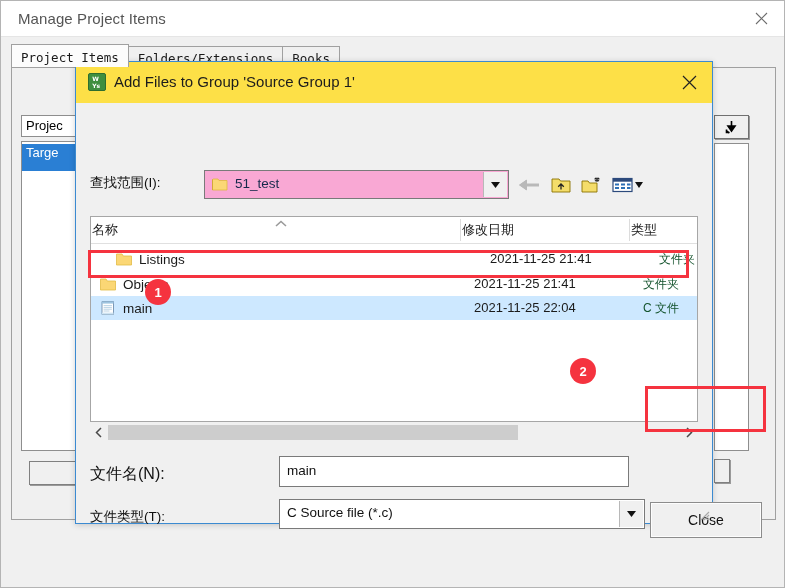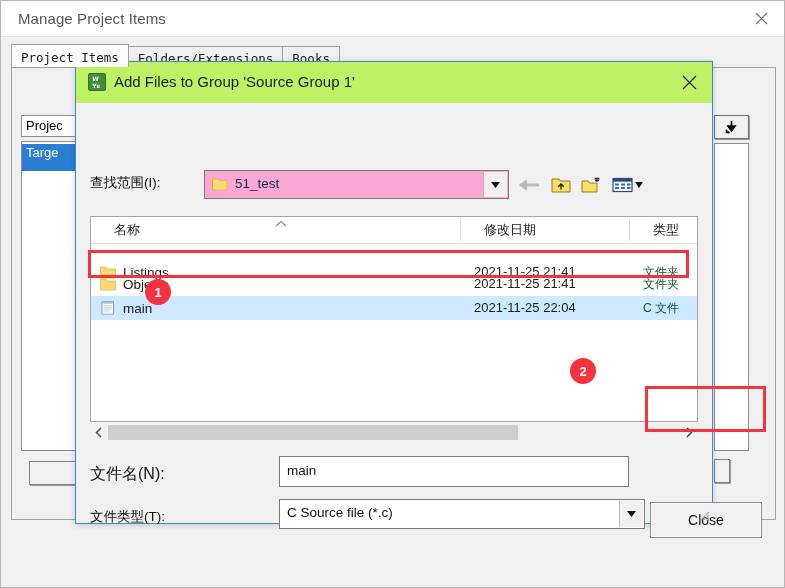--- a/index.html
+++ b/index.html
@@ -160,21 +160,21 @@
     left: 75px; top: 61px;
     width: 638px; height: 463px;
     background: #f0f0f0;
     border: 1px solid #3b8ad1;
     box-shadow: 0 1px 6px rgba(0,0,0,0.18);
   }
   #fd-titlebar {
     position: absolute;
     left: 0; top: 0;
     width: 636px; height: 41px;
-    background: #bef264;
+    background: #fde047;
   }
   #fd-icon {
     position: absolute;
     left: 12px; top: 11px;
     width: 18px; height: 18px;
   }
   #fd-title-text {
     position: absolute;
     left: 38px; top: 11px;
     font-size: 15px;
@@ -247,21 +247,21 @@
     width: 606px; height: 27px;
     background: #ffffff;
     border-bottom: 1px solid #e0e0e0;
   }
   .fl-col-head {
     position: absolute;
     top: 0; height: 26px;
     font-size: 13px;
     color: #1b1b1b;
     line-height: 26px;
-    padding-left: 23px;
+    padding-left: 1px;
     white-space: nowrap;
   }
   .fl-col-sep {
     position: absolute;
     top: 2px; height: 22px;
     width: 1px;
     background: #dcdcdc;
   }
   #sort-caret {
     position: absolute;
@@ -525,21 +525,21 @@
       <div class="fl-col-head" style="left:0;width:369px;">名称</div>
       <div class="fl-col-sep" style="left:369px;"></div>
       <div class="fl-col-head" style="left:370px;width:168px;">修改日期</div>
       <div class="fl-col-sep" style="left:538px;"></div>
       <div class="fl-col-head" style="left:539px;width:67px;">类型</div>
       <svg id="sort-caret" viewBox="0 0 16 10">
         <path d="M3 7 L8 2.5 L13 7" stroke="#9a9a9a" stroke-width="1.6" fill="none"></path>
       </svg>
     </div>
 
-    <div class="fl-row" style="top:43px;">
+    <div class="fl-row" style="top:30px;margin-left:16px;">
       <div class="name-cell">
         <svg class="ficon" viewBox="0 0 16 16">
           <path d="M0.5 3 L6 3 L7.3 5 L15.5 5 L15.5 14 L0.5 14 Z" fill="#fbd775" stroke="#e2bb45" stroke-width="0.8"></path>
         </svg>
         <span>Listings</span>
       </div>
       <div class="date-cell">2021-11-25 21:41</div>
       <div class="type-cell">文件夹</div>
     </div>
 

